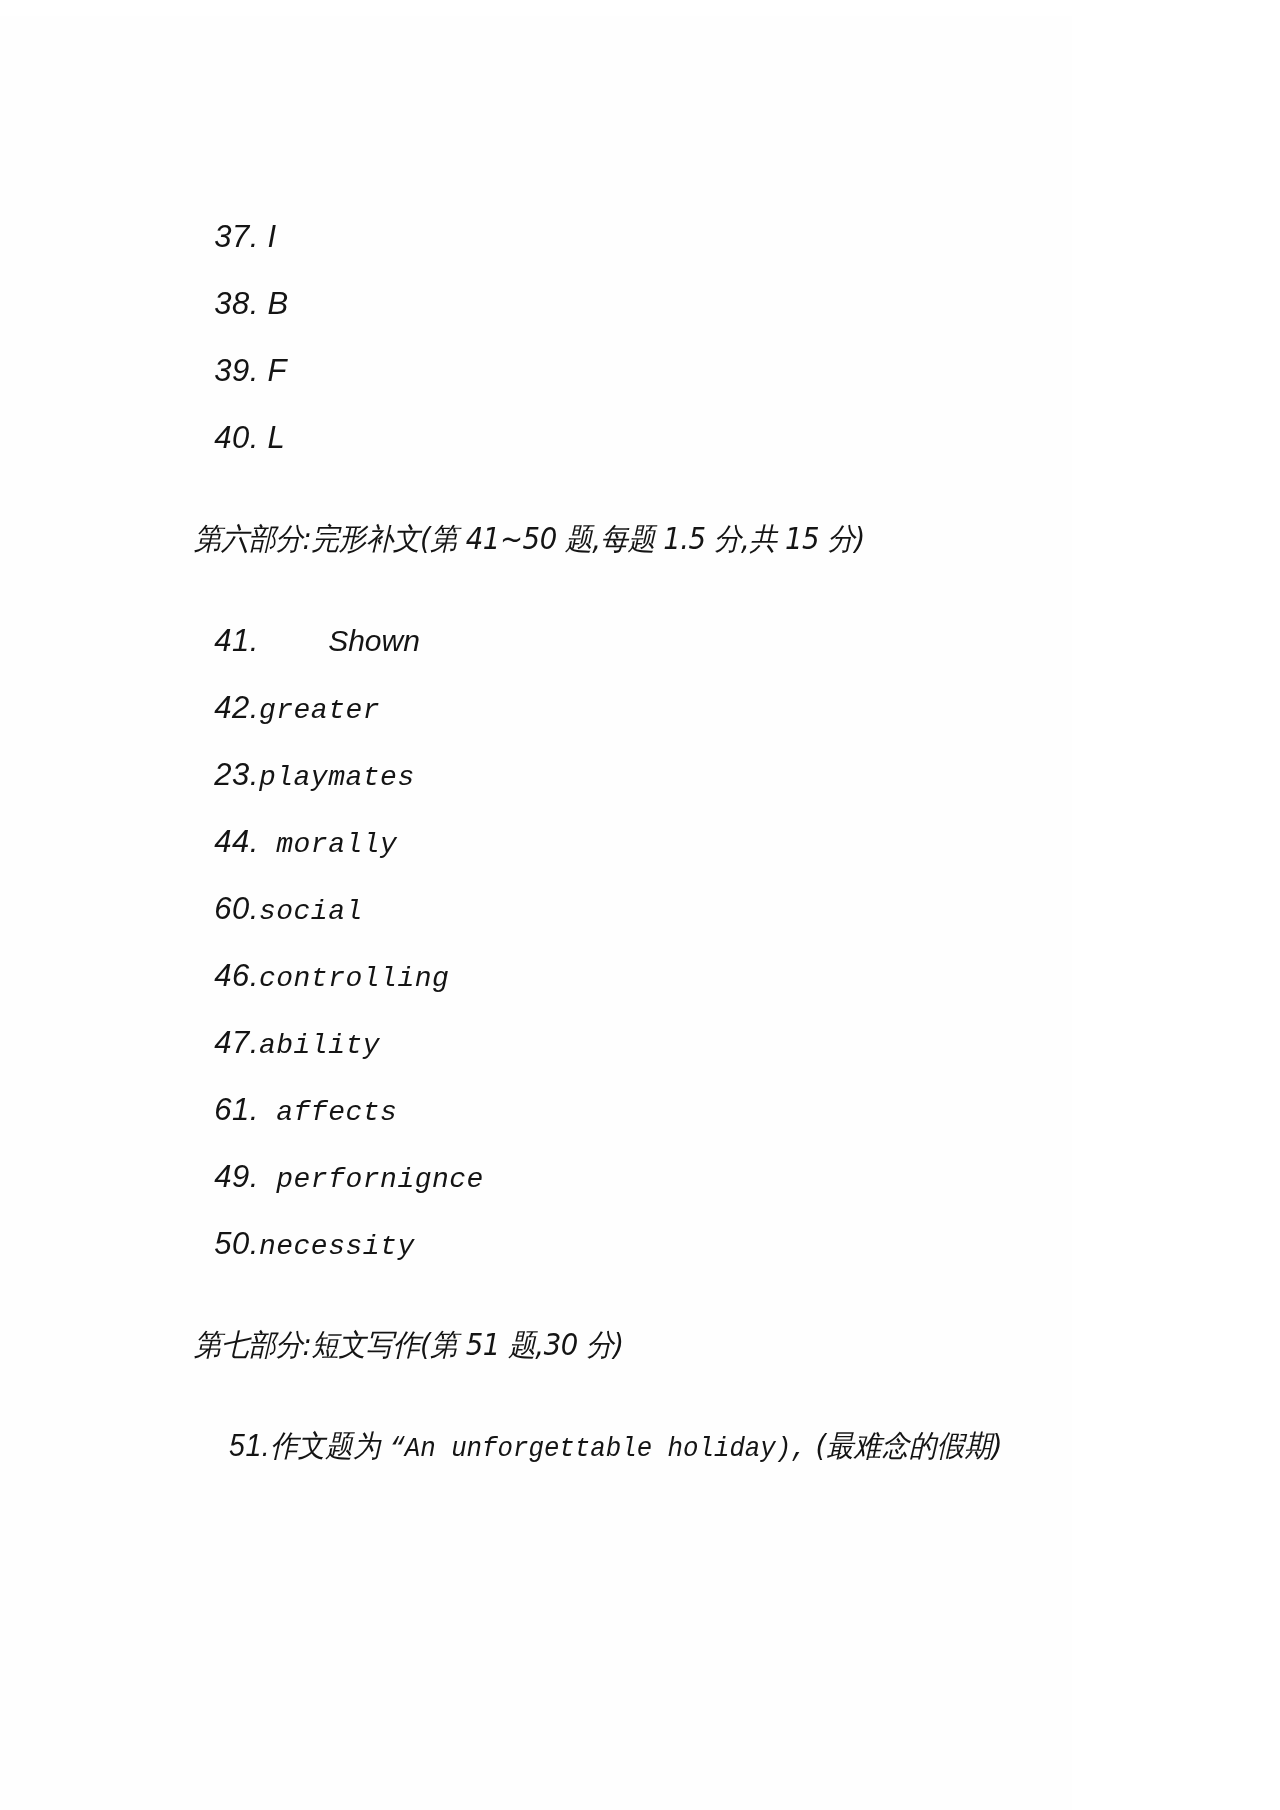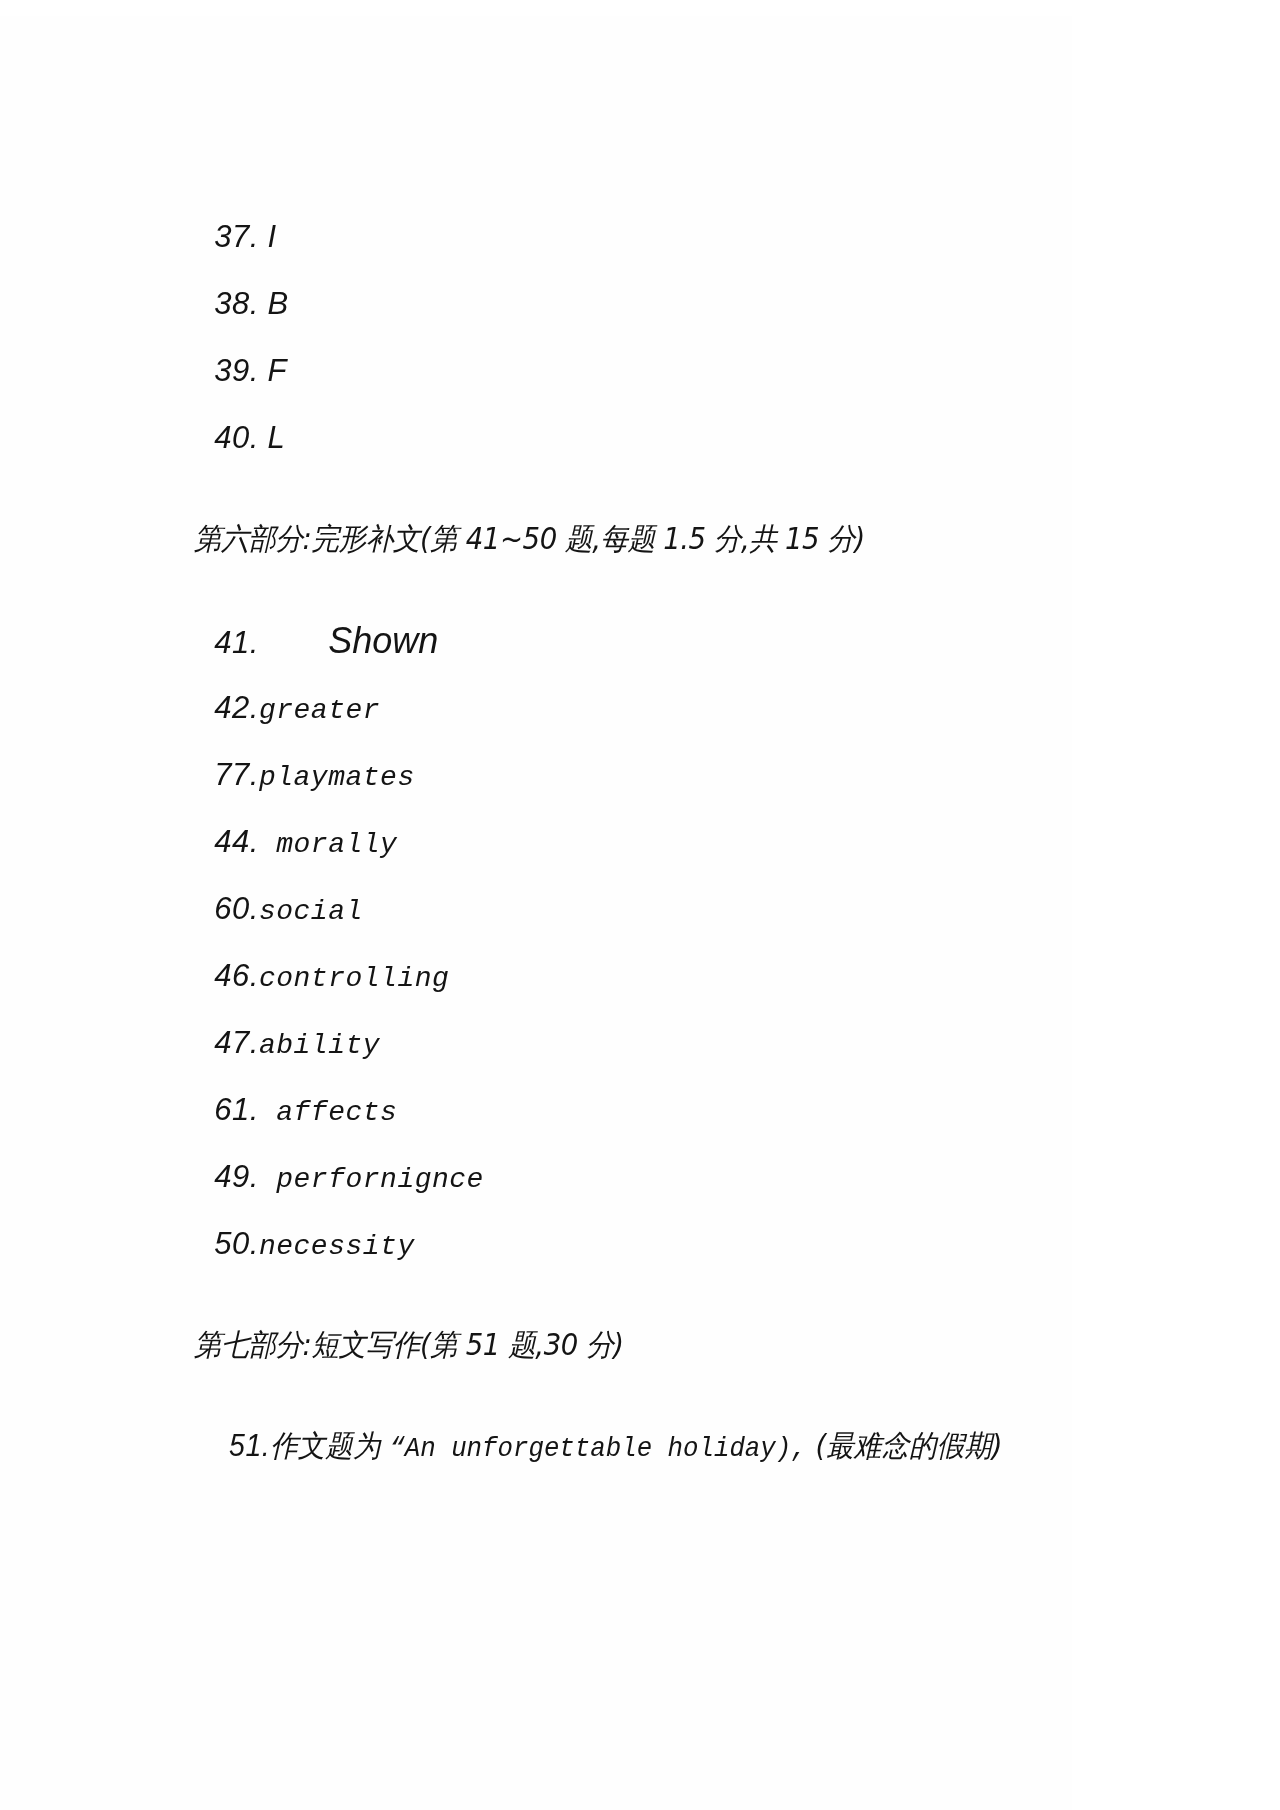--- a/index.html
+++ b/index.html
@@ -75,27 +75,27 @@
   <div class="line" style="top:304px;">
     <span class="num">39.</span><span class="ans-sans"> </span><span class="ans-sans">F</span>
   </div>
   <div class="line" style="top:371px;">
     <span class="num">40.</span><span class="ans-sans"> </span><span class="ans-sans">L</span>
   </div>
 
   <div class="line heading" style="top:506px;">第六部分:完形补文(第 41~50 题,每题 1.5 分,共 15 分)</div>
 
   <div class="line" style="top:574px;">
-    <span class="num">41.</span><span class="ans-mono">    </span><span class="ans-sans" style="font-size:36px;margin-top:44px;">Shown</span>
+    <span class="num">41.</span><span class="ans-mono">    </span><span class="ans-sans" style="font-size:30px;margin-top:44px;">Shown</span>
   </div>
   <div class="line" style="top:641px;text-align:right;">
     <span class="num">42.</span><span class="ans-mono"></span><span class="ans-mono">greater</span>
   </div>
   <div class="line" style="top:708px;">
-    <span class="num">77.</span><span class="ans-mono"></span><span class="ans-mono">playmates</span>
+    <span class="num">23.</span><span class="ans-mono"></span><span class="ans-mono">playmates</span>
   </div>
   <div class="line" style="top:775px;">
     <span class="num">44.</span><span class="ans-mono"> </span><span class="ans-mono">morally</span>
   </div>
   <div class="line" style="top:842px;">
     <span class="num">60.</span><span class="ans-mono"></span><span class="ans-mono">social</span>
   </div>
   <div class="line" style="top:909px;">
     <span class="num">46.</span><span class="ans-mono"></span><span class="ans-mono">controlling</span>
   </div>

